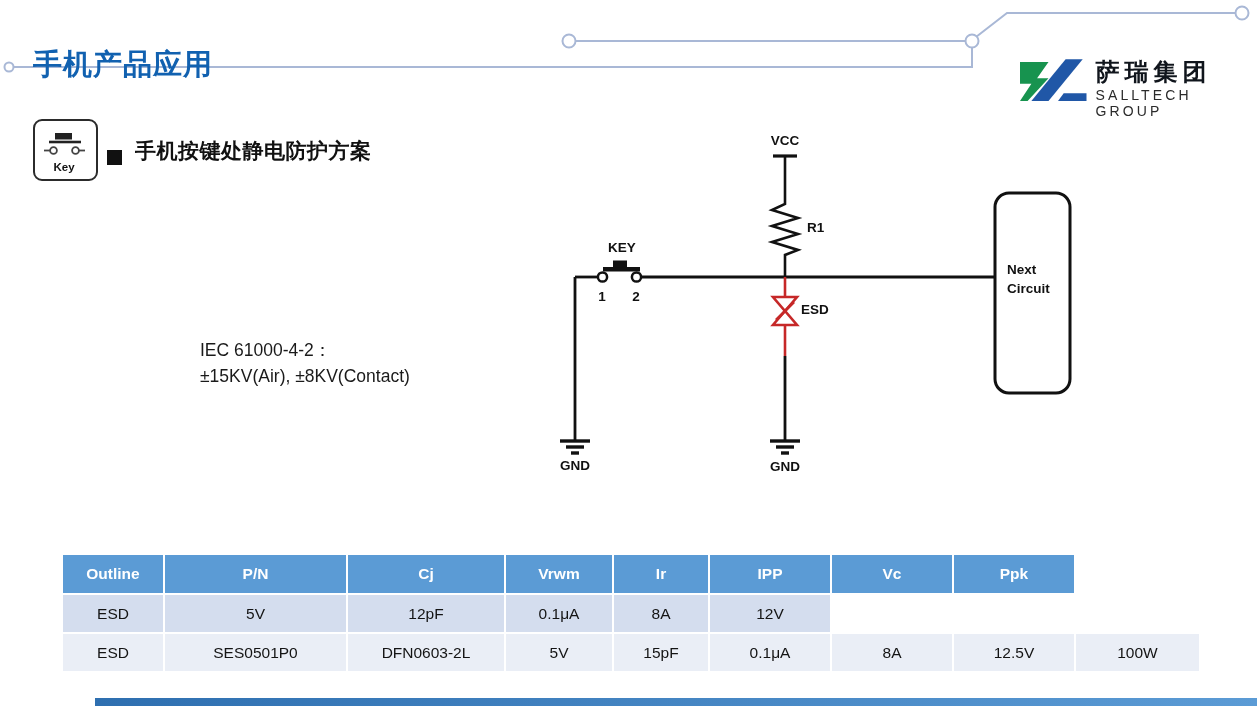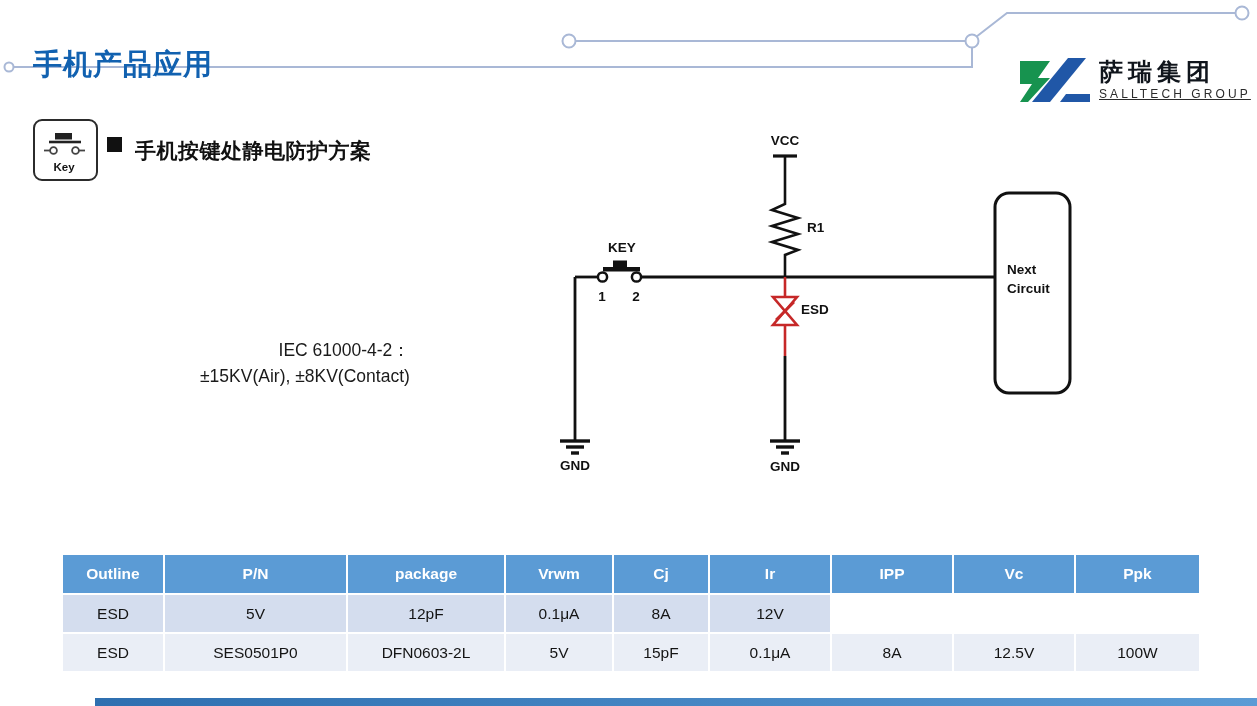--- a/index.html
+++ b/index.html
@@ -7,33 +7,33 @@
   #slide{position:relative;width:1257px;height:706px;background:#ffffff;overflow:hidden;}
   .abs{position:absolute;margin-top:32px;}
   #deco-svg,#circuit-svg{position:absolute;left:0;top:0;width:1257px;height:706px;pointer-events:none;}
 
   #page-title{left:33px;top:13px;font-size:29px;font-weight:bold;color:#1161B0;letter-spacing:1px;}
 
   
   #logo{left:1020px;top:26px;display:flex;align-items:flex-start;justify-content:flex-end;}
   #logo-text{margin-left:9px;}
   #logo-cn{font-size:24px;font-weight:600;color:#10151c;letter-spacing:5px;line-height:28px;}
-  #logo-en{font-size:12px;color:#2b2b2b;letter-spacing:3.1px;margin-top:1px;text-decoration:underline;}
+  #logo-en{font-size:14px;color:#2b2b2b;letter-spacing:3.1px;margin-top:1px;}
 
   
   #key-box{left:33px;top:87px;width:65px;height:62px;border:2px solid #2b2b2b;border-radius:9px;background:#fff;box-sizing:border-box;}
   #key-box svg{display:block;}
 
   
-  #section-heading-row{left:107px;top:105px;display:flex;align-items:flex-start;}
+  #section-heading-row{left:107px;top:105px;display:flex;align-items:flex-end;}
   #section-bullet{width:15px;height:15px;background:#111;margin-right:13px;flex:0 0 auto;}
   #section-heading{font-size:21px;font-weight:bold;color:#111;letter-spacing:0.5px;}
 
   
-  #iec-note{left:200px;top:306px;font-size:17.5px;color:#1a1a1a;line-height:25.5px;text-align:right;}
+  #iec-note{left:200px;top:306px;font-size:17.5px;color:#1a1a1a;line-height:25.5px;}
 
   
   #spec-table{left:63px;top:523px;width:932px;}
   .trow{display:grid;grid-template-columns:100px 181px 156px 106px 94px 120px 120px 120px 123px;column-gap:2px;background:#fff;margin-bottom:2px;}
   .trow .cell{text-align:center;overflow:hidden;white-space:nowrap;}
   .trow.head .cell{background:#5B9BD5;color:#fff;font-weight:bold;font-size:15.5px;line-height:38px;height:38px;}
   .trow.body .cell{color:#141414;font-size:15.5px;line-height:37px;height:37px;}
   .trow.body.odd .cell{background:#D4DDEE;}
   .trow.body.even .cell{background:#EAEEF6;}
 
@@ -140,23 +140,22 @@
 
   <div class="abs" id="iec-note">
     <div>IEC 61000-4-2：</div>
     <div>±15KV(Air), ±8KV(Contact)</div>
   </div>
 
   <div class="abs" id="spec-table">
     <div class="trow head">
       <div class="cell">Outline</div>
       <div class="cell">P/N</div>
-      <div class="cell">package</div>
+      <div class="cell">Cj</div>
       <div class="cell">Vrwm</div>
-      <div class="cell">Cj</div>
       <div class="cell">Ir</div>
       <div class="cell">IPP</div>
       <div class="cell">Vc</div>
       <div class="cell">Ppk</div>
     </div>
     <div class="trow body odd">
       <div class="cell">ESD</div>
       <div class="cell">5V</div>
       <div class="cell">12pF</div>
       <div class="cell">0.1μA</div>

